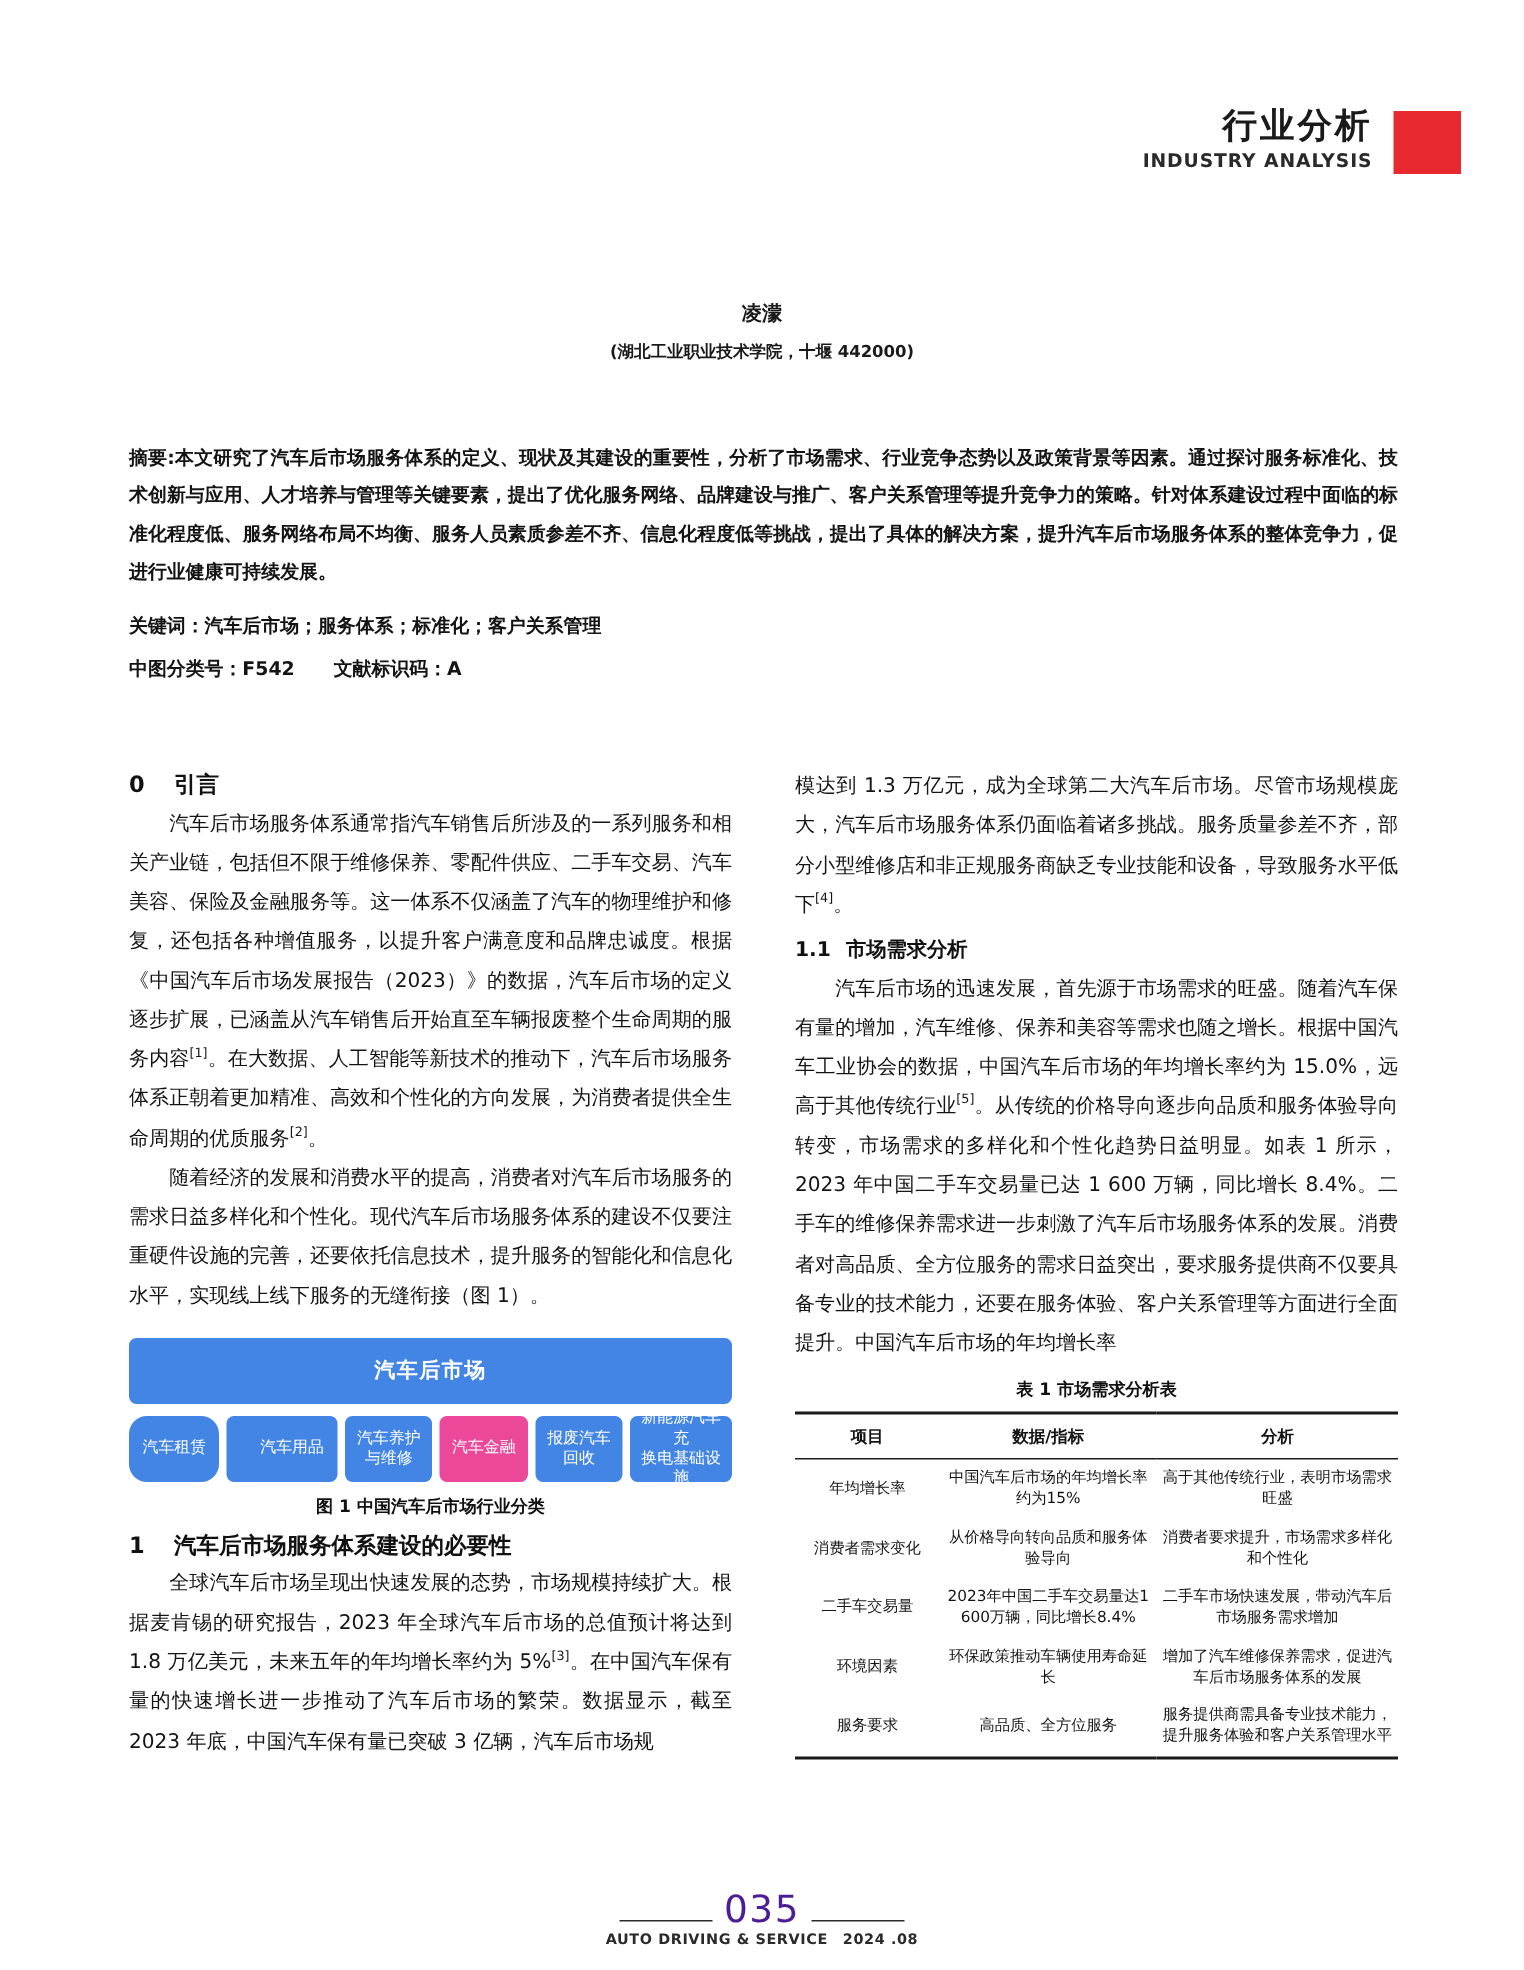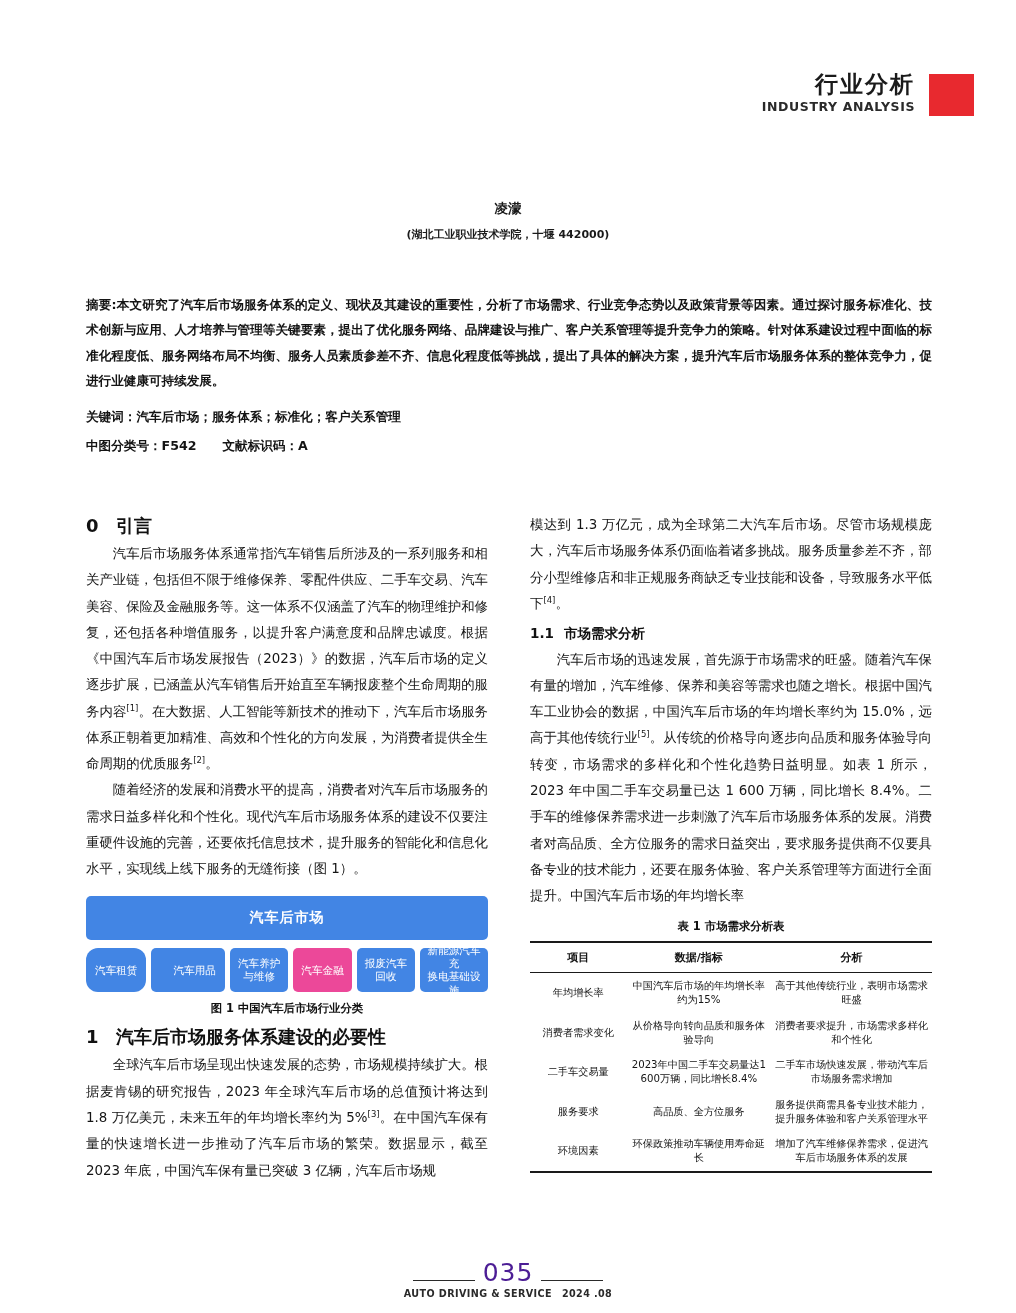--- a/index.html
+++ b/index.html
@@ -129,21 +129,21 @@
   }
   .col {
     position: absolute;
     top: 0;
     width: 402px;
   }
   .col-left { left: 0; }
   .col-right { left: 444px; }
 
   h2.sec {
-    font-size: 18px;
+    font-size: 15px;
     font-weight: bold;
     margin: 0 0 2px 0;
     color: #111;
     line-height: 1.5;
   }
   h2.sec .num {
     display: inline-block;
     min-width: 30px;
   }
   h3.subsec {
@@ -383,28 +383,28 @@
               <td>消费者需求变化</td>
               <td>从价格导向转向品质和服务体验导向</td>
               <td>消费者要求提升，市场需求多样化和个性化</td>
             </tr>
             <tr>
               <td>二手车交易量</td>
               <td>2023年中国二手车交易量达1 600万辆，同比增长8.4%</td>
               <td>二手车市场快速发展，带动汽车后市场服务需求增加</td>
             </tr>
             <tr>
+              <td>环境因素</td>
+              <td>环保政策推动车辆使用寿命延长</td>
+              <td>增加了汽车维修保养需求，促进汽车后市场服务体系的发展</td>
+            </tr>
+            <tr>
               <td>服务要求</td>
               <td>高品质、全方位服务</td>
               <td>服务提供商需具备专业技术能力，提升服务体验和客户关系管理水平</td>
-            </tr>
-            <tr>
-              <td>环境因素</td>
-              <td>环保政策推动车辆使用寿命延长</td>
-              <td>增加了汽车维修保养需求，促进汽车后市场服务体系的发展</td>
             </tr>
           </tbody>
         </table>
       </div>
 
     </div>
   </div>
 
   <div class="footer">
     <div class="footer-rule">

